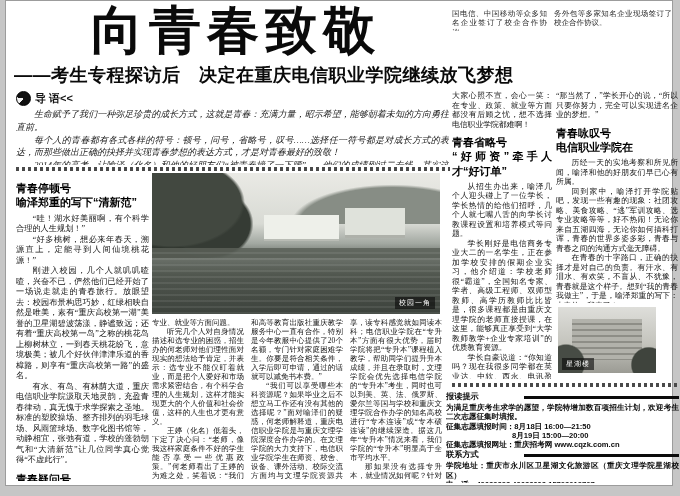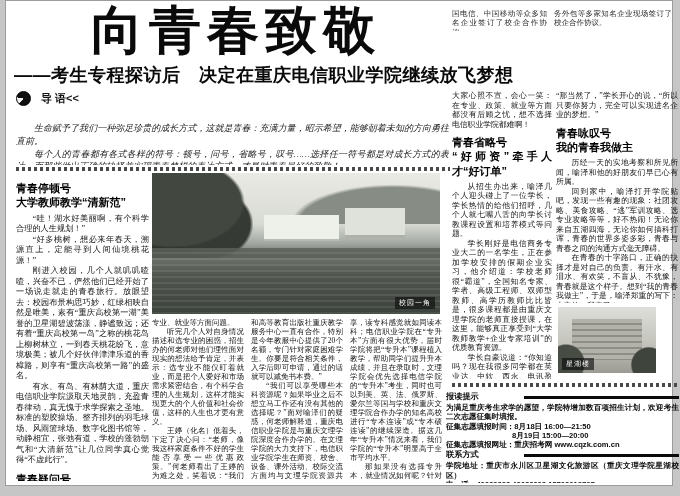--- a/index.html
+++ b/index.html
@@ -29,21 +29,21 @@
   }
   
   .minifrag{
     top:8px;font-size:7.5px;line-height:1.25;text-align:justify;
     color:#2a2a2a;overflow:hidden;height:22px;
   }
   #dtop{left:446px;width:95px;}
   #etop{left:548px;width:118px;}
   
   .intro{left:10px;top:90px;width:433px;height:74px;overflow:hidden;}
-  .intro-head{display:flex;align-items:center;gap:10px;margin-bottom:16px;}
+  .intro-head{display:flex;align-items:center;gap:4px;margin-bottom:2px;}
   .intro-icon{
     width:13px;height:13px;border-radius:50%;flex:0 0 auto;
     background:conic-gradient(#101010 0 62%, #f2f2f2 62% 78%, #101010 78%);
     border:1px solid #000;
   }
   .intro-label{font-family:"Liberation Sans", sans-serif;font-size:11px;font-weight:bold;}
   .intro p{
     margin:0;font-style:italic;font-size:9px;line-height:1.42;
     text-indent:2em;text-align:justify;color:#1b1b1b;
   }
@@ -133,21 +133,21 @@
     </div>
     <p>生命赋予了我们一种弥足珍贵的成长方式，这就是青春：充满力量，昭示希望，能够朝着未知的方向勇往直前。</p>
     <p>每个人的青春都有各式各样的符号：顿号，问号，省略号，叹号……选择任一符号都是对成长方式的表达，而那些做出正确的抉择并实现青春梦想的表达方式，才是对青春最好的致敬！</p>
     <p>2014年的高考，让喻泽（化名）和他的好朋友们“被青春撞了一下腰”——他们的成绩刚过二专线。其实这个分数，可供选择的院校并不算少，但如何选择一所最适合自己的院校，才不辜负这大好青春，确实令人煞费苦心。在经过多方打听和上网搜索后，对电信商务和新媒体策划颇有兴趣的喻泽和好朋友们，最终把目光定格在重庆电信职业学院。</p>
   </div>
   <div class="abs star-rule" id="rule1"></div>
 
   <div class="abs bodycol" id="colA">
     <div class="sec-h">
       <div>青春停顿号</div>
-      <div>大学教师教学“清新范”</div>
+      <div>喻泽郑重的写下“清新范”</div>
     </div>
     <p>“哇！湖水好美丽啊，有个科学合理的人生规划！”</p>
     <p>“好多桃树，想必来年春天，溯源直上，定能寻到人间仙境桃花源！”</p>
     <p>刚进入校园，几个人就叽叽喳喳，兴奋不已，俨然他们已经开始了一场说走就走的青春旅行。放眼望去：校园布景构思巧妙，红绿相映自然是唯美，素有“重庆高校第一湖”美誉的卫星湖碧波荡漾，静谧致远；还有着“重庆高校第一岛”之称的桃花岛上柳树林立，一到春天桃花纷飞，意境极美；被几个好伙伴津津乐道的香樟路，则享有“重庆高校第一路”的盛名。</p>
     <p>有水、有岛、有林荫大道，重庆电信职业学院汲取天地灵韵，充盈青春律动，真无愧于求学探索之圣地。标准的塑胶操场、整齐排列的羽毛球场、风雨篮球场、数字化图书馆等，动静相宜，张弛有道，学校的蓬勃朝气和“大清新范”让几位同学真心觉得“不虚此行”。</p>
     <div class="sec-h">
       <div>青春疑问号</div>
 
     </div>
 
@@ -180,21 +180,21 @@
     </div>
     <p>从招生办出来，喻泽几个人迎头碰上了一位学长，学长热情的给他们招呼，几个人就七嘴八舌的向学长讨教课程设置和培养模式等问题。</p>
     <p>学长刚好是电信商务专业大二的一名学生，正在参加学校安排的假期企业实习，他介绍道：学校老师很“霸道”，全国知名专家、学者、高级工程师、双师型教师、高学历教师比比皆是，很多课程都是由重庆文理学院的老师直接授课，在这里，能够真正享受到“大学教师教学+企业专家培训”的优质教育资源。</p>
     <p>学长自豪说道：“你知道吗？现在我很多同学都在英业达、中软、西永、电讯盈科等等这些国际知名企业中实习。在这些知名企业中，我们学院建立了很多诸如微电子、物流管理、室内设计、软件系统等实习实训基地。最近，在市职教学会电子商务及服务外包专委会成立大会上，学校还与服</p>
   </div>
 
   <div class="abs bodycol" id="colE">
     <p class="noindent">“那当然了，”学长开心的说，“所以只要你努力，完全可以实现进名企业的梦想。”</p>
     <div class="sec-h">
       <div>青春咏叹号</div>
-      <div>我的青春我做主</div>
+      <div>电信职业学院在</div>
     </div>
     <p>历经一天的实地考察和所见所闻，喻泽和他的好朋友们早已心有所属。</p>
     <p>回到家中，喻泽打开学院贴吧，发现一些有趣的现象：社团攻略、美食攻略、“逃”军训攻略、选专业攻略等等，好不热闹！无论你来自五湖四海，无论你如何插科打诨，青春的世界多姿多彩，青春与青春之间的沟通方式毫无障碍。</p>
     <p>在青春的十字路口，正确的抉择才是对自己的负责。有汗水、有泪水、有欢笑，不盲从、不犹豫，青春就是这个样子。想到“我的青春我做主”，于是，喻泽郑重的写下：大电信，我来了！</p>
   </div>
 
   <div class="abs photo" id="photo2">
     <div class="sky2"></div>
     <div class="bldg"></div>
     <div class="tr1"></div>

